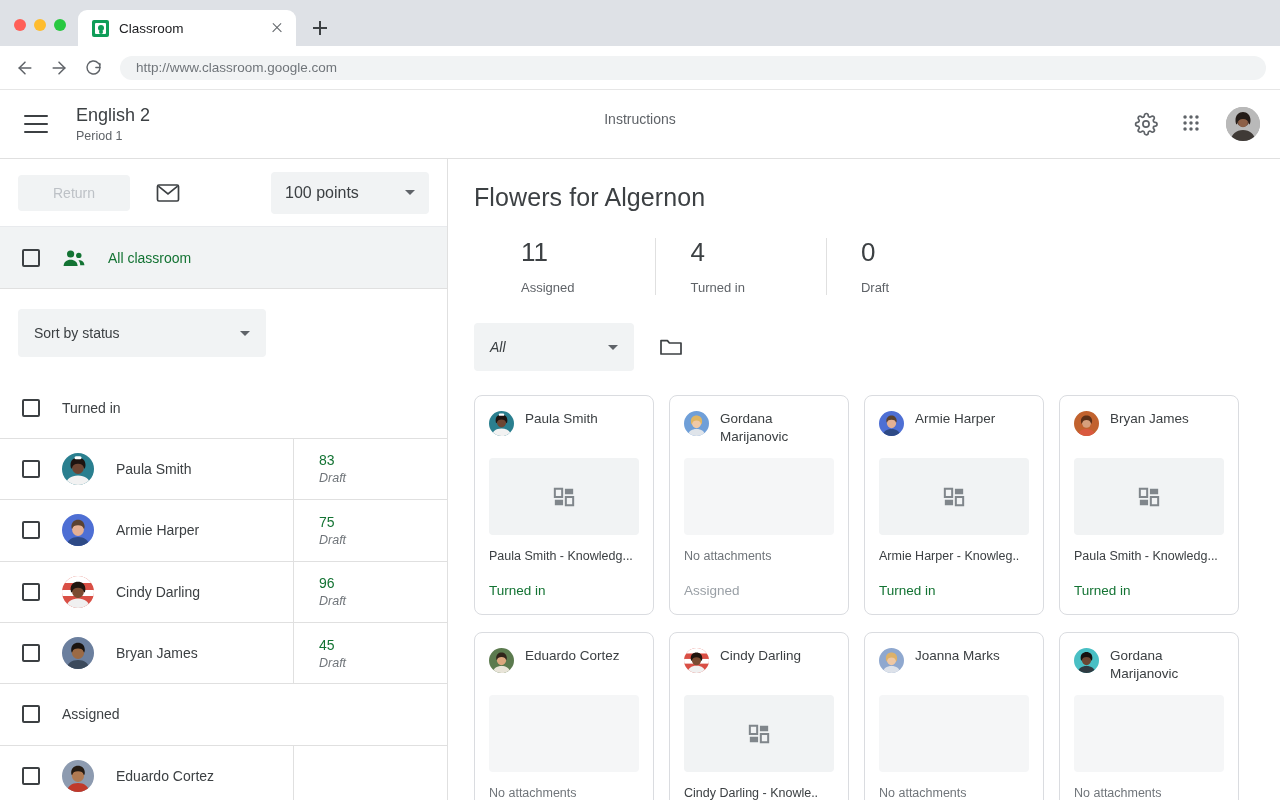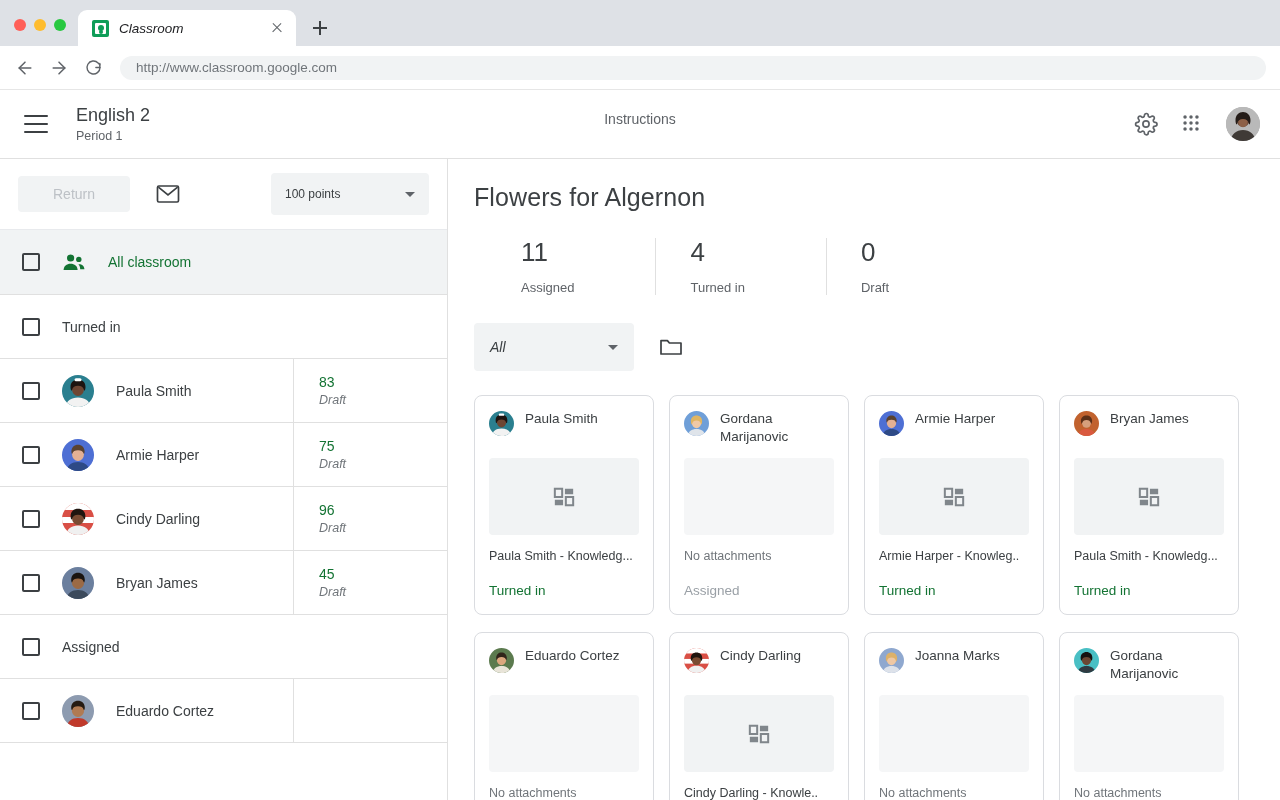--- a/index.html
+++ b/index.html
@@ -17,21 +17,20 @@
   .light { width: 12px; height: 12px; border-radius: 50%; }
   .light.red { background: #ff5f57; }
   .light.yellow { background: #febc2e; }
   .light.green { background: #28c840; }
 
   .tab {
     display: flex; align-items: center; gap: 10px;
     width: 218px; height: 36px;
     background: #fff; border-radius: 9px 9px 0 0;
     padding: 0 10px 0 14px;
-    font-style: italic;
   }
   .favicon {
     width: 17px; height: 17px; border-radius: 2px;
     background: #0f9d58; position: relative; flex: none;
     display: flex; align-items: center; justify-content: center;
   }
   .favicon .fav-inner {
     width: 11px; height: 11px; background: #fff; border-radius: 1px;
     display: flex; align-items: center; justify-content: center;
   }
@@ -117,21 +116,21 @@
     width: 112px; height: 36px; border-radius: 4px; background: #f1f3f4;
     display: flex; align-items: center; justify-content: center;
     font-size: 14px; color: #bdc1c6; cursor: default; flex: none;
   }
   .mail-btn { width: 40px; height: 40px; margin-left: 18px; display: flex;
     align-items: center; justify-content: center; cursor: pointer; color: #3c4043; flex: none; }
   .points-select {
     margin-left: auto; width: 158px; height: 42px; background: #f1f3f4; border-radius: 4px;
     display: flex; align-items: center; padding: 0 14px; cursor: pointer;
   }
-  .points-text { font-size: 12px; color: #3c4043; }
+  .points-text { font-size: 16px; color: #3c4043; }
   .caret { margin-left: auto; width: 0; height: 0;
     border-left: 5px solid transparent; border-right: 5px solid transparent;
     border-top: 5px solid #5f6368; }
 
   .all-students-row {
     height: 66px; background: #f1f3f4; display: flex; align-items: center;
     padding: 0 22px; gap: 22px; border-top: 1px solid #e8eaed; border-bottom: 1px solid #e0e0e0;
     cursor: pointer;
   }
   .cbox { width: 18px; height: 18px; border: 2px solid #3c4043; border-radius: 2px;
@@ -331,20 +330,26 @@
         <svg width="24" height="20" viewBox="0 0 24 20" fill="currentColor">
             <circle cx="8.6" cy="6" r="3.6"></circle>
             <path d="M1.6 18c0-3.9 3.1-6.3 7-6.3s7 2.4 7 6.3z"></path>
             <circle cx="16.8" cy="7.4" r="2.7"></circle>
             <path d="M17 12.2c3 0 5.4 1.9 5.4 5.1h-4.2c0-2-.6-3.7-1.8-5z"></path>
           </svg>
       </span>
       <span class="all-students-label">All classroom</span>
     </div>
 
+    <div class="sort-wrap">
+      <div class="sort-select">
+        <span class="sort-text">Sort by status</span>
+        <span class="caret"></span>
+      </div>
+    </div>
 
     <div class="group-row">
       <span class="cbox"></span>
       <span class="group-label">Turned in</span>
     </div>
 
     <div class="student-row">
       <div class="student-left">
         <span class="cbox"></span>
         <span class="s-avatar">

